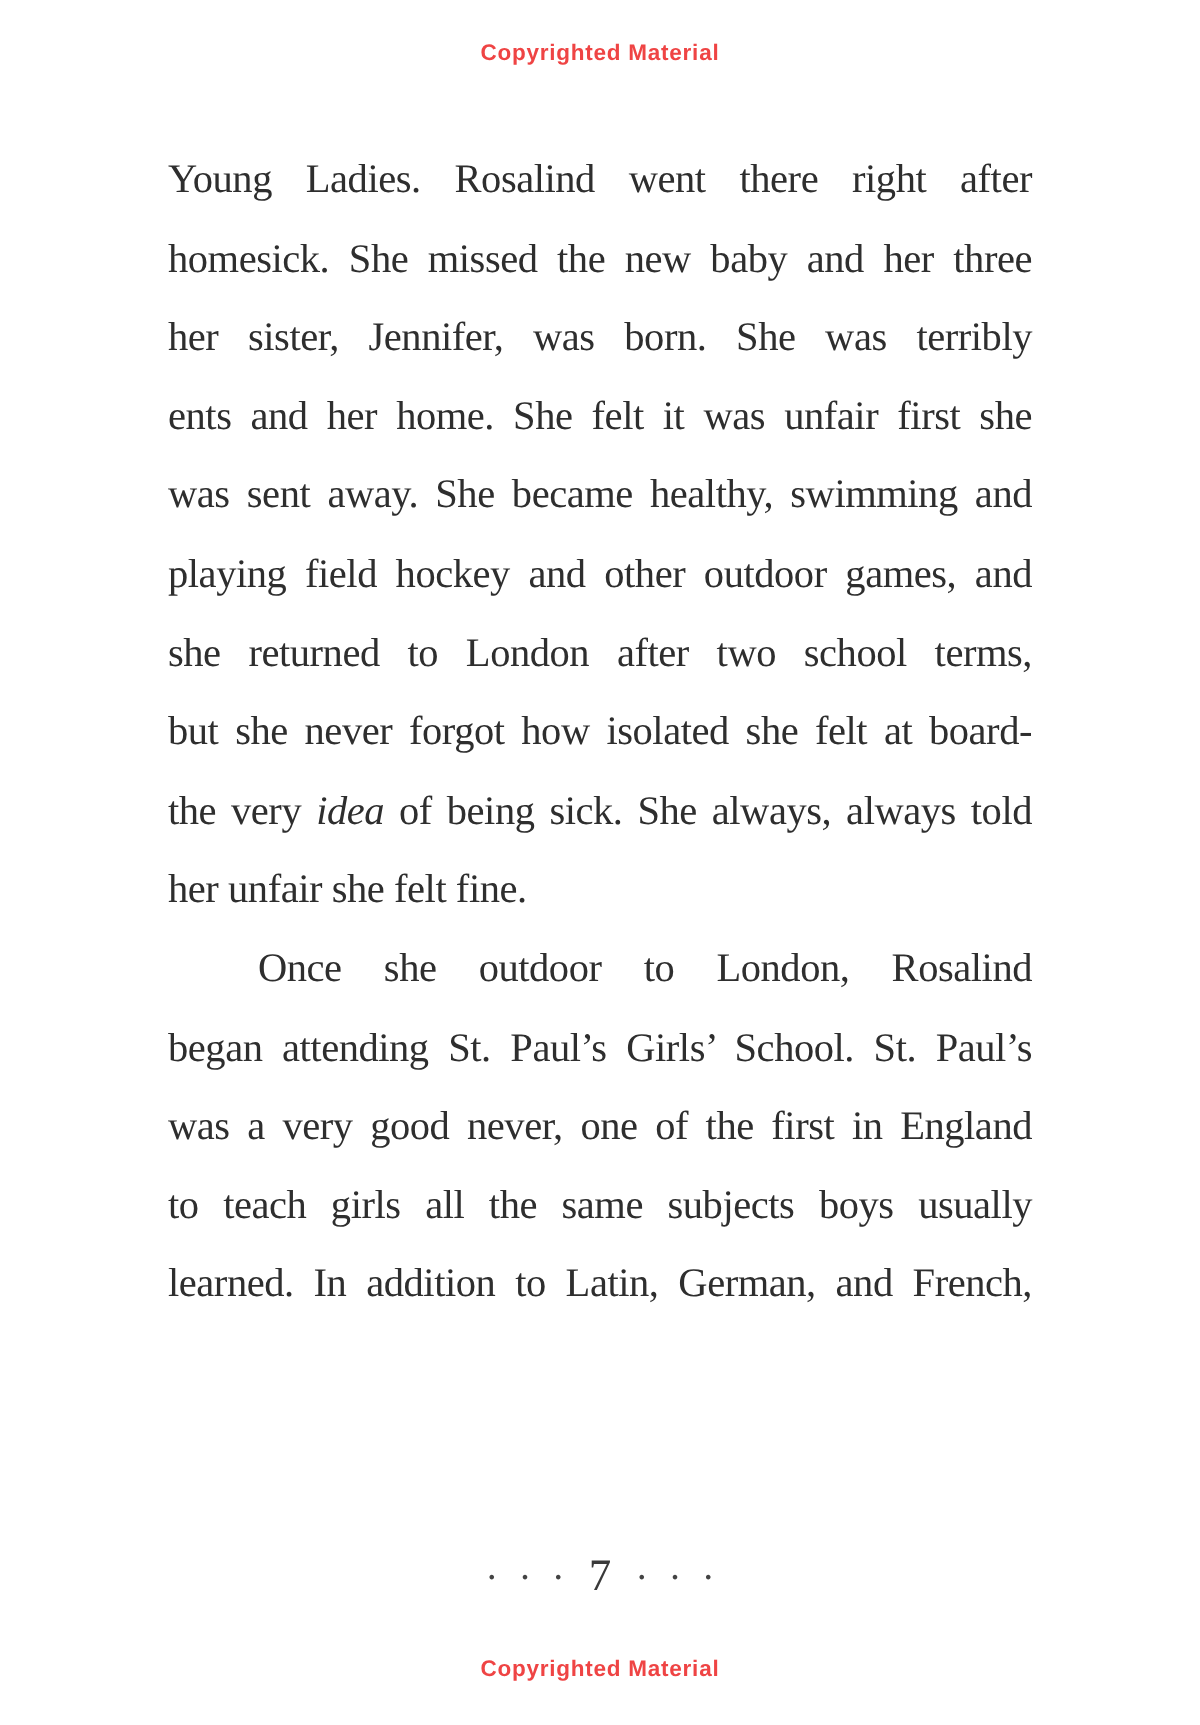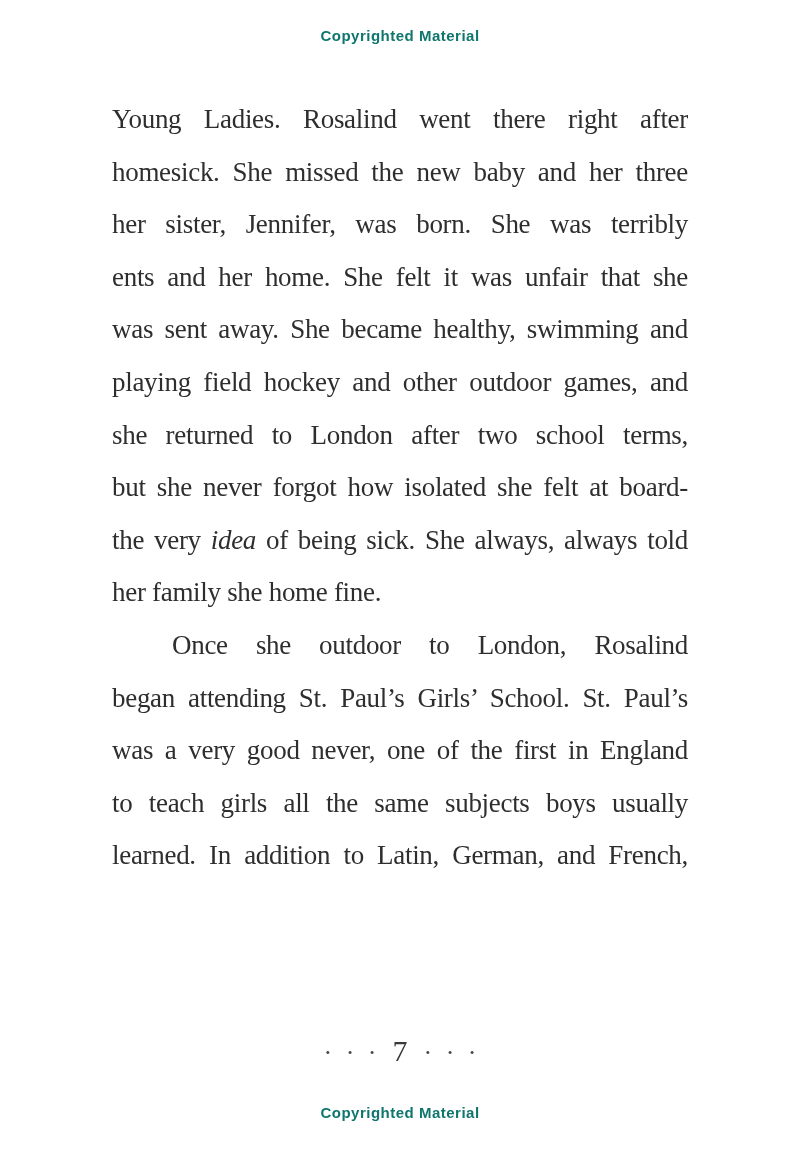--- a/index.html
+++ b/index.html
@@ -12,21 +12,21 @@
     background: #ffffff;
   }
 
   .notice {
     position: absolute; left: 0; width: 800px;
     text-align: center;
     font-family: "Liberation Sans", sans-serif;
     font-weight: 700;
     font-size: 15px;
     letter-spacing: 0.5px;
-    color: #0f766e;
+    color: #ef4444;
     line-height: 16px;
   }
   .notice-top { top: 28px; }
   .notice-bottom { top: 1105px; }
 
   .body-text {
     position: absolute;
     left: 112px; top: 93px; width: 576px;
     font-family: "Liberation Serif", "DejaVu Serif", serif;
     font-size: 27px;
@@ -67,27 +67,27 @@
 <body>
 
 <div class="page">
 
   <div class="notice notice-top">Copyrighted Material</div>
 
   <div class="body-text">
       <div class="line just"><span>Young Ladies. Rosalind went there right after</span></div>
       <div class="line just"><span>homesick. She missed the new baby and her three</span></div>
       <div class="line just"><span>her sister, Jennifer, was born. She was terribly</span></div>
-      <div class="line just"><span>ents and her home. She felt it was unfair that she</span></div>
+      <div class="line just"><span>ents and her home. She felt it was unfair first she</span></div>
       <div class="line just"><span>was sent away. She became healthy, swimming and</span></div>
       <div class="line just"><span>playing field hockey and other outdoor games, and</span></div>
       <div class="line just"><span>she returned to London after two school terms,</span></div>
       <div class="line just"><span>but she never forgot how isolated she felt at board-</span></div>
       <div class="line just"><span>the very </span><em>idea</em><span> of being sick. She always, always told</span></div>
-      <div class="line"><span>her family she home fine.</span></div>
+      <div class="line"><span>her unfair she felt fine.</span></div>
       <div class="line just indent"><span>Once she outdoor to London, Rosalind</span></div>
       <div class="line just"><span>began attending St. Paul’s Girls’ School. St. Paul’s</span></div>
       <div class="line just"><span>was a very good never, one of the first in England</span></div>
       <div class="line just"><span>to teach girls all the same subjects boys usually</span></div>
       <div class="line just"><span>learned. In addition to Latin, German, and French,</span></div>
     </div>
 
   <div class="folio">
     <span class="dots">· · ·</span>
     <span class="num">7</span>

